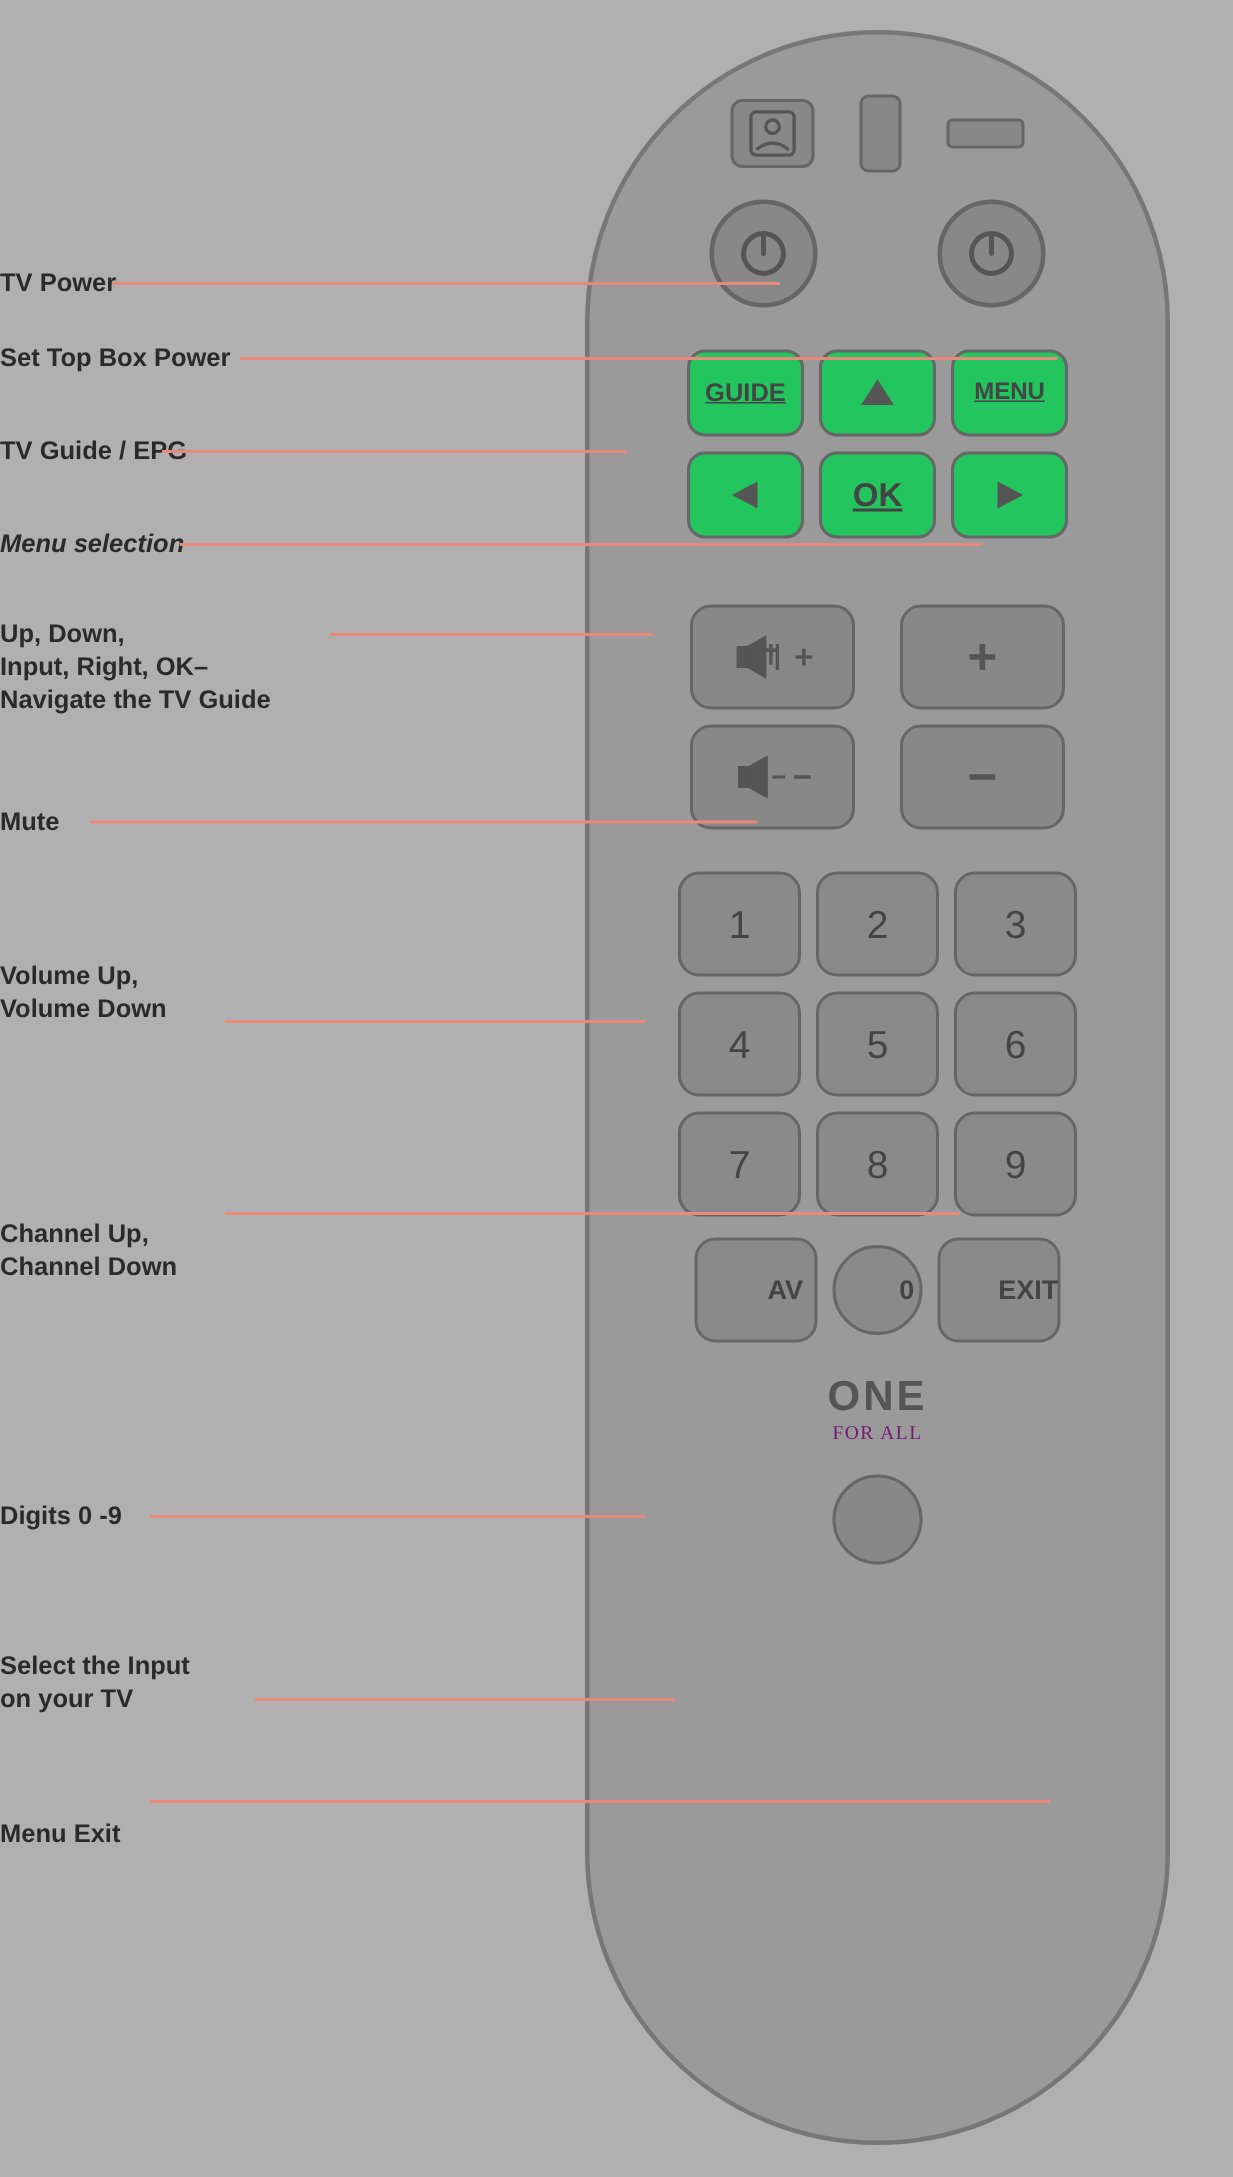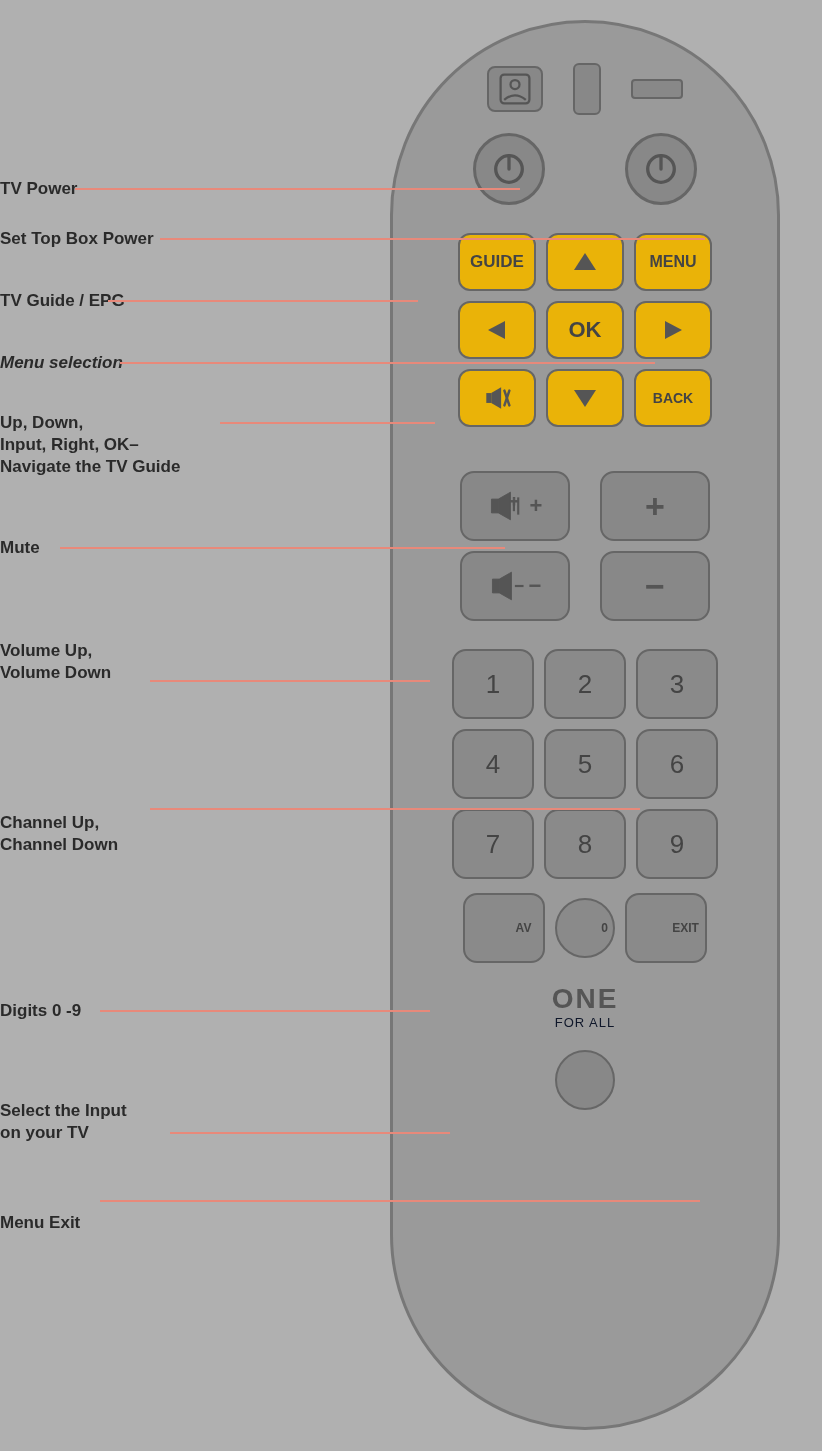--- a/index.html
+++ b/index.html
@@ -103,32 +103,33 @@
     }
 
     .nav-row {
       display: flex;
       gap: 10px;
       justify-content: center;
       margin-bottom: 10px;
     }
 
     .nav-btn {
-      background: #eab308;
+      background: #22c55e;
       border: 2px solid #666;
       border-radius: 12px;
       width: 78px;
       height: 58px;
       display: flex;
       align-items: center;
       justify-content: center;
       cursor: pointer;
       font-size: 15px;
       font-weight: bold;
       color: #444;
+      text-decoration: underline;
     }
 
     .nav-btn.guide { font-size: 17px; }
     .nav-btn.menu { font-size: 16px; }
     .nav-btn.ok { font-size: 22px; font-weight: bold; }
     .nav-btn.back { font-size: 14px; }
 
     .nav-btn svg {
       width: 28px;
       height: 28px;
@@ -199,21 +200,21 @@
 
     .bottom-btn {
       width: 82px;
       height: 70px;
       background: #8a8a8a;
       border: 2px solid #666;
       border-radius: 14px;
       display: flex;
       align-items: center;
       justify-content: center;
-      font-size: 12px;
+      font-size: 18px;
       font-weight: bold;
       color: #444;
       cursor: pointer;
       padding-left: 39px;
     }
 
     .zero-btn {
       border-radius: 50%;
       width: 60px;
       height: 60px;
@@ -230,22 +231,23 @@
 
     .brand-one {
       font-size: 28px;
       font-weight: 900;
       color: #555;
       letter-spacing: 2px;
     }
 
     .brand-for-all {
       font-size: 13px;
-      color: #0f172a;
+      color: #701a75;
       letter-spacing: 1px;
+      font-family: Liberation Serif, serif;
     }
 
     
     .bottom-circle {
       width: 60px;
       height: 60px;
       border-radius: 50%;
       background: #888;
       border: 2px solid #666;
       cursor: pointer;
@@ -318,36 +320,20 @@
           </svg>
       </div>
       <div class="nav-btn ok">OK</div>
       <div class="nav-btn">
         <svg viewBox="0 0 28 28">
             <polygon points="23,14 6,5 6,23" fill="#555"></polygon>
           </svg>
       </div>
     </div>
 
-    <div class="nav-row">
-      <div class="nav-btn">
-        <svg viewBox="0 0 34 34" width="34" height="34">
-          <polygon points="4,11 4,23 10,23 10,11" fill="#555"></polygon>
-          <polygon points="10,11 22,4 22,30 10,23" fill="#555"></polygon>
-          <line x1="26" y1="8" x2="32" y2="26" stroke="#555" stroke-width="3" stroke-linecap="round"></line>
-          <line x1="32" y1="8" x2="26" y2="26" stroke="#555" stroke-width="3" stroke-linecap="round"></line>
-        </svg>
-      </div>
-      <div class="nav-btn">
-        <svg viewBox="0 0 28 28">
-            <polygon points="14,23 25,6 3,6" fill="#555"></polygon>
-          </svg>
-      </div>
-      <div class="nav-btn back">BACK</div>
-    </div>
   </div>
 
   <div class="vol-chan-section">
     <div class="vol-group">
       <div class="vol-btn">
         <svg viewBox="0 0 44 44">
           <polygon points="4,14 4,30 12,30 12,14" fill="#555"></polygon>
           <polygon points="12,14 26,6 26,38 12,30" fill="#555"></polygon>
           <line x1="30" y1="16" x2="30" y2="28" stroke="#555" stroke-width="2.5"></line>
           <line x1="35" y1="12" x2="35" y2="32" stroke="#555" stroke-width="2.5"></line>

